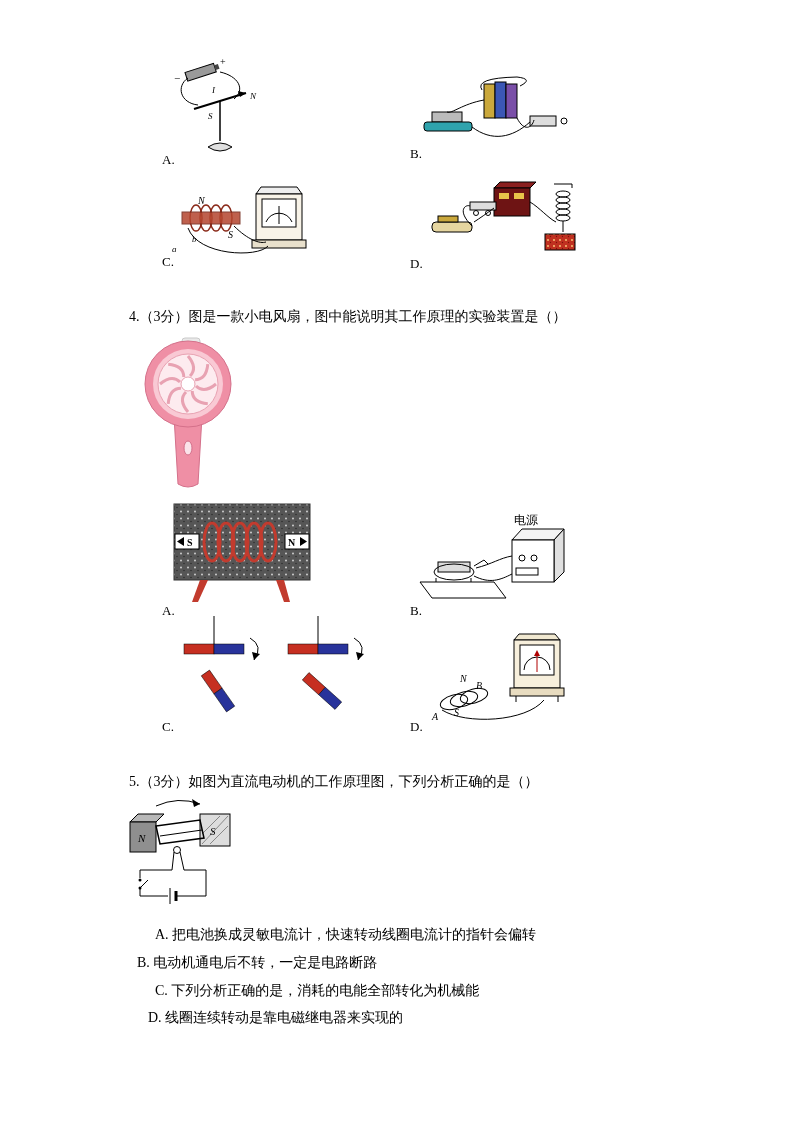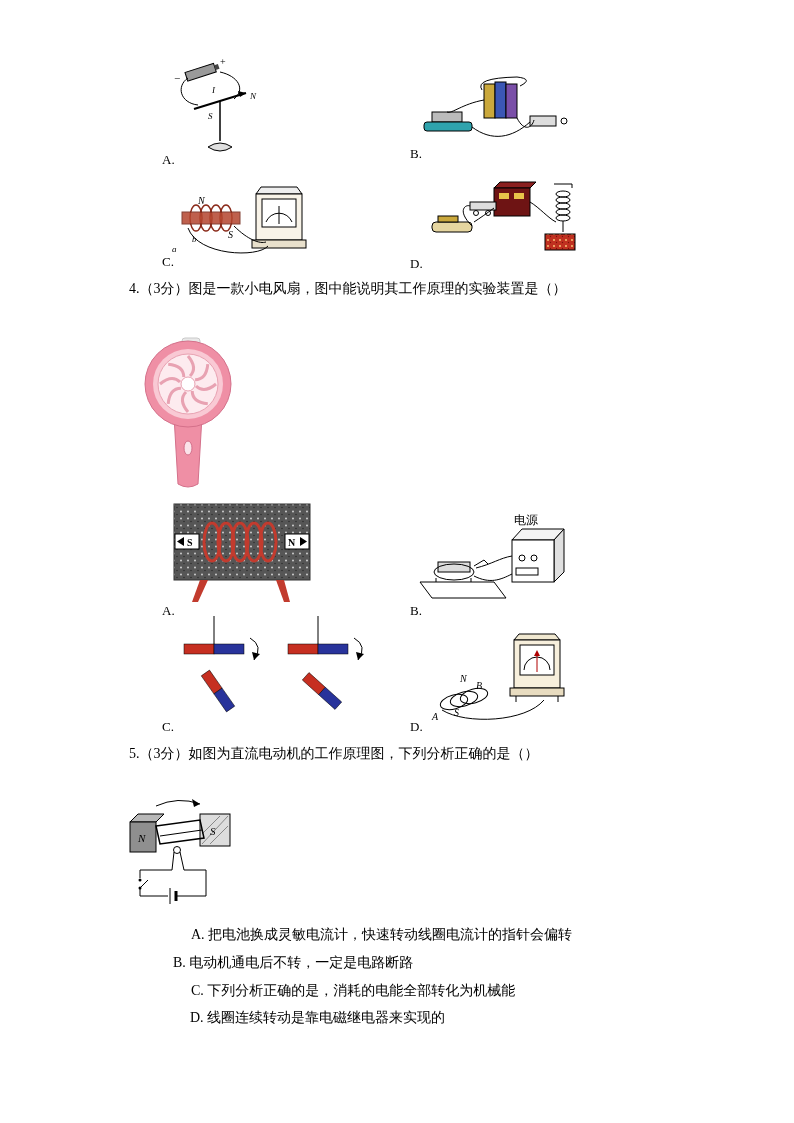--- a/index.html
+++ b/index.html
@@ -1,21 +1,21 @@
 <!DOCTYPE html>
 <html><head>
 <meta charset="utf-8">
 <style>
   html,body{margin:0;padding:0;background:#fff;}
   .page{position:relative;width:794px;height:1123px;background:#ffffff;
         font-family:"Liberation Serif",serif;color:#000;overflow:hidden;}
   .abs{position:absolute;}
-  .qtext{font-size:14px;white-space:nowrap;}
+  .qtext{font-size:14px;white-space:nowrap;margin-top:28px;}
   .optlabel{font-size:13px;}
-  .choice{font-size:14px;white-space:nowrap;margin-left:36px;}
+  .choice{font-size:14px;white-space:nowrap;}
   svg{display:block;}
   svg text{font-family:"Liberation Serif",serif;}
 </style>
 </head>
 <body>
 
 <div class="page">
 
   <div class="abs" style="left:168px;top:55px;">
     <svg width="96" height="102" viewBox="0 0 96 102">
@@ -261,16 +261,16 @@
       <path d="M14,96 L14,104 L42,104" fill="none" stroke="#000"></path>
       <line x1="44" y1="96" x2="44" y2="112" stroke="#000" stroke-width="1"></line>
       <line x1="50" y1="99" x2="50" y2="109" stroke="#000" stroke-width="3"></line>
       <path d="M51,104 L80,104 L80,78 L58,78" fill="none" stroke="#000"></path>
     </svg>
   </div>
 
   <div class="abs choice" style="left:155px;top:926px;">A. 把电池换成灵敏电流计，快速转动线圈电流计的指针会偏转</div>
   <div class="abs choice" style="left:137px;top:954px;">B. 电动机通电后不转，一定是电路断路</div>
   <div class="abs choice" style="left:155px;top:982px;">C. 下列分析正确的是，消耗的电能全部转化为机械能</div>
-  <div class="abs choice" style="left:154px;top:1009px;text-align:right;">D. 线圈连续转动是靠电磁继电器来实现的</div>
+  <div class="abs choice" style="left:148px;top:1009px;text-align:right;">D. 线圈连续转动是靠电磁继电器来实现的</div>
 
 
 </div>
 
 </body></html>

